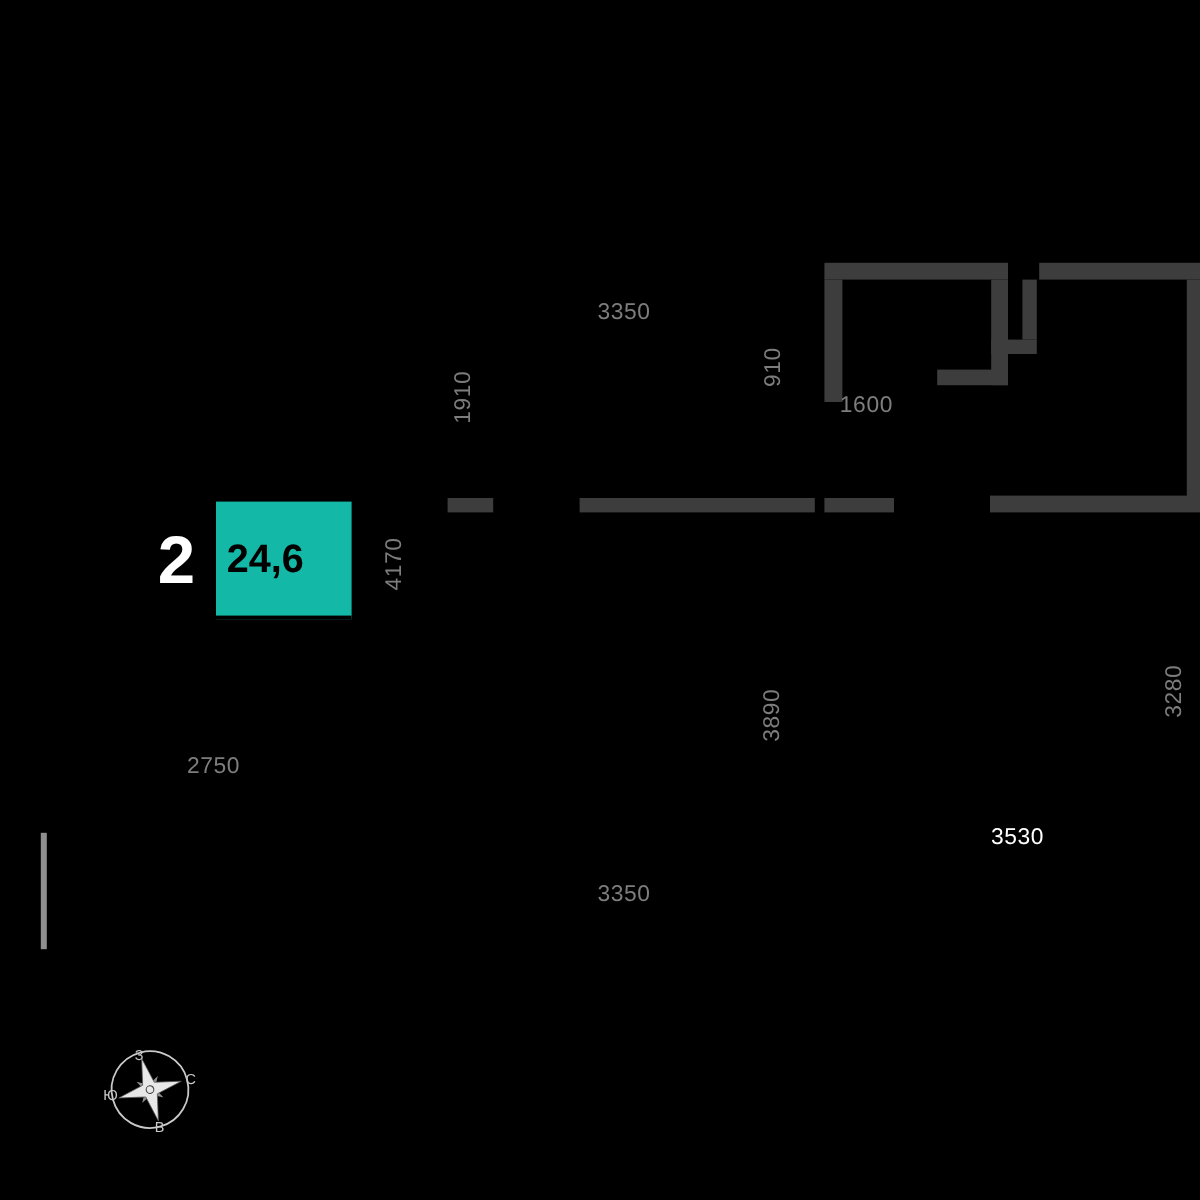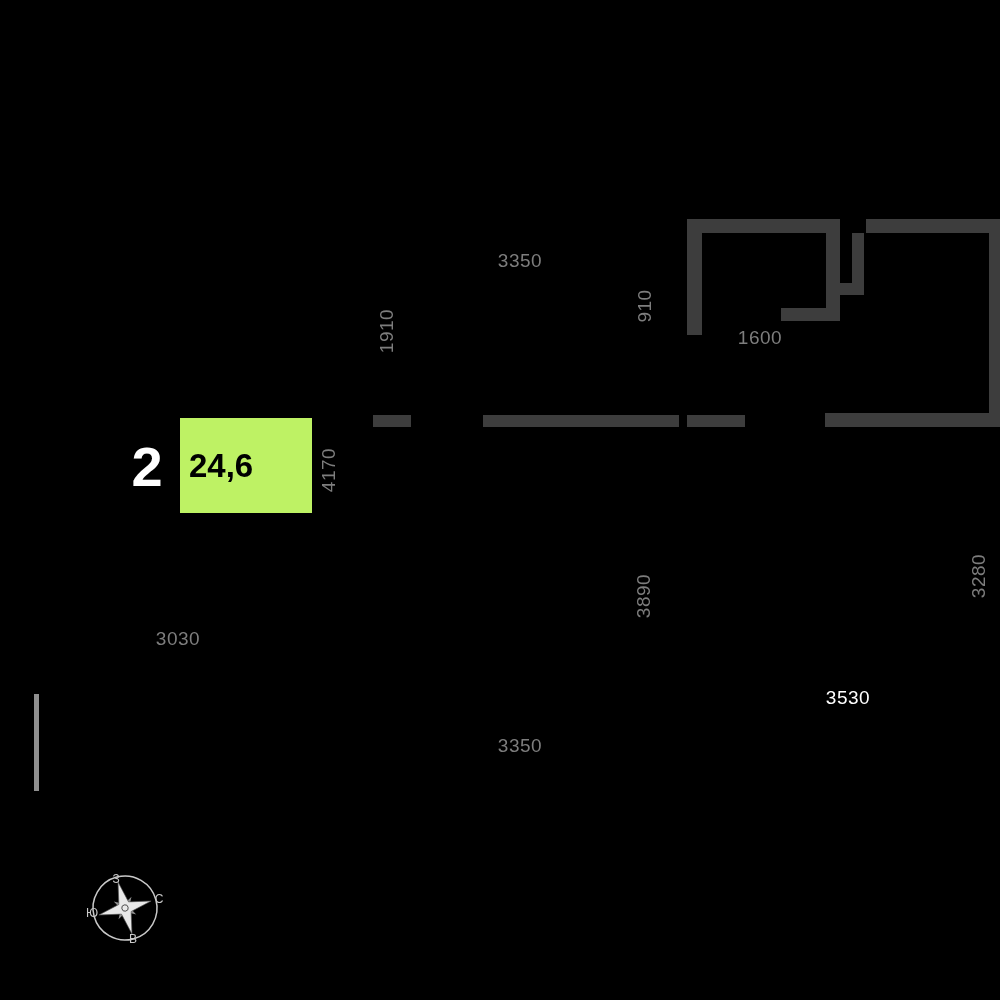--- a/index.html
+++ b/index.html
@@ -25,22 +25,22 @@
   
   #rooms-count{
     position:absolute;
     left:119px;top:466px;
     transform:translate(-50%,-50%);
     color:#fff;font-size:56px;font-weight:bold;
   }
   #area-badge{
     position:absolute;
     left:152px;top:418px;
-    width:132px;height:98px;
-    background:#bef264;
+    width:113px;height:98px;
+    background:#14b8a6;
     display:flex;flex-direction:column;
   }
   #area-badge .cell{
     flex:1;display:flex;align-items:center;
     padding-left:9px;
     color:#000;font-size:33px;font-weight:bold;
   }
   #area-badge .cell.top{border-bottom:3px solid #000;}
   
   #compass{position:absolute;left:0;top:0;width:0;height:0;}
@@ -69,25 +69,25 @@
       <div class="wall" style="left: 345px; top: 415px; width: 38px; height: 12px; background: rgb(61, 61, 61);"></div>
       <div class="wall" style="left: 455px; top: 415px; width: 196px; height: 12px; background: rgb(61, 61, 61);"></div>
       <div class="wall" style="left: 659px; top: 415px; width: 58px; height: 12px; background: rgb(61, 61, 61);"></div>
       <div class="wall" style="left: 797px; top: 413px; width: 178px; height: 14px; background: rgb(61, 61, 61);"></div>
     </div>
 
   <div>
       <span class="dim" style="left: 492px; top: 261px; color: rgb(125, 125, 125);">3350</span>
       <span class="dim rot" style="left: 359px; top: 331px; color: rgb(125, 125, 125);">1910</span>
       <span class="dim rot" style="left: 617px; top: 306px; color: rgb(125, 125, 125);">910</span>
-      <span class="dim" style="left: 732px; top: 338px; color: rgb(125, 125, 125); text-align: right;">1600</span>
+      <span class="dim" style="left: 694px; top: 338px; color: rgb(125, 125, 125); text-align: right;">1600</span>
       <span class="dim rot" style="left: 301px; top: 470px; color: rgb(125, 125, 125);">4170</span>
       <span class="dim rot" style="left: 616px; top: 596px; color: rgb(125, 125, 125);">3890</span>
       <span class="dim rot" style="left: 951px; top: 576px; color: rgb(125, 125, 125);">3280</span>
-      <span class="dim" style="left: 150px; top: 639px; color: rgb(125, 125, 125);">3030</span>
+      <span class="dim" style="left: 150px; top: 639px; color: rgb(125, 125, 125);">2750</span>
       <span class="dim" style="left: 820px; top: 698px; color: #ffffff;">3530</span>
       <span class="dim" style="left: 492px; top: 746px; color: rgb(125, 125, 125);">3350</span>
     </div>
 
   <div class="rail" style="left: 6px; top: 694px; width: 5px; height: 97px;"></div>
 
   <div id="rooms-count">2</div>
   <div id="area-badge">
     <div class="cell top">24,6</div>
   </div>

